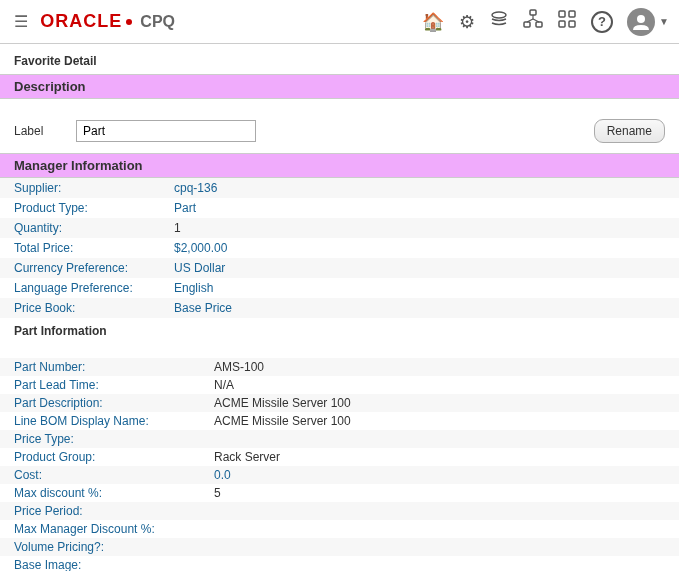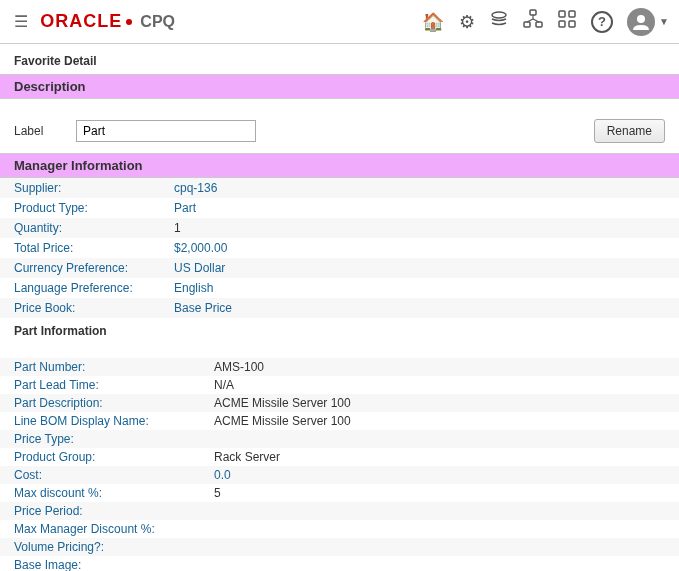--- a/index.html
+++ b/index.html
@@ -123,21 +123,21 @@
       font-size: 12px;
       width: 180px;
       outline: none;
     }
     .rename-btn {
       border: 1px solid #aaa;
       background: linear-gradient(to bottom, #f8f8f8, #e8e8e8);
       padding: 4px 12px;
       font-size: 12px;
       cursor: pointer;
-      border-radius: 3px;
+      border-radius: 9px;
       color: #333;
       margin-left: auto;
     }
 
     
     .info-table {
       width: 100%;
       border-collapse: collapse;
     }
     .info-table td {

